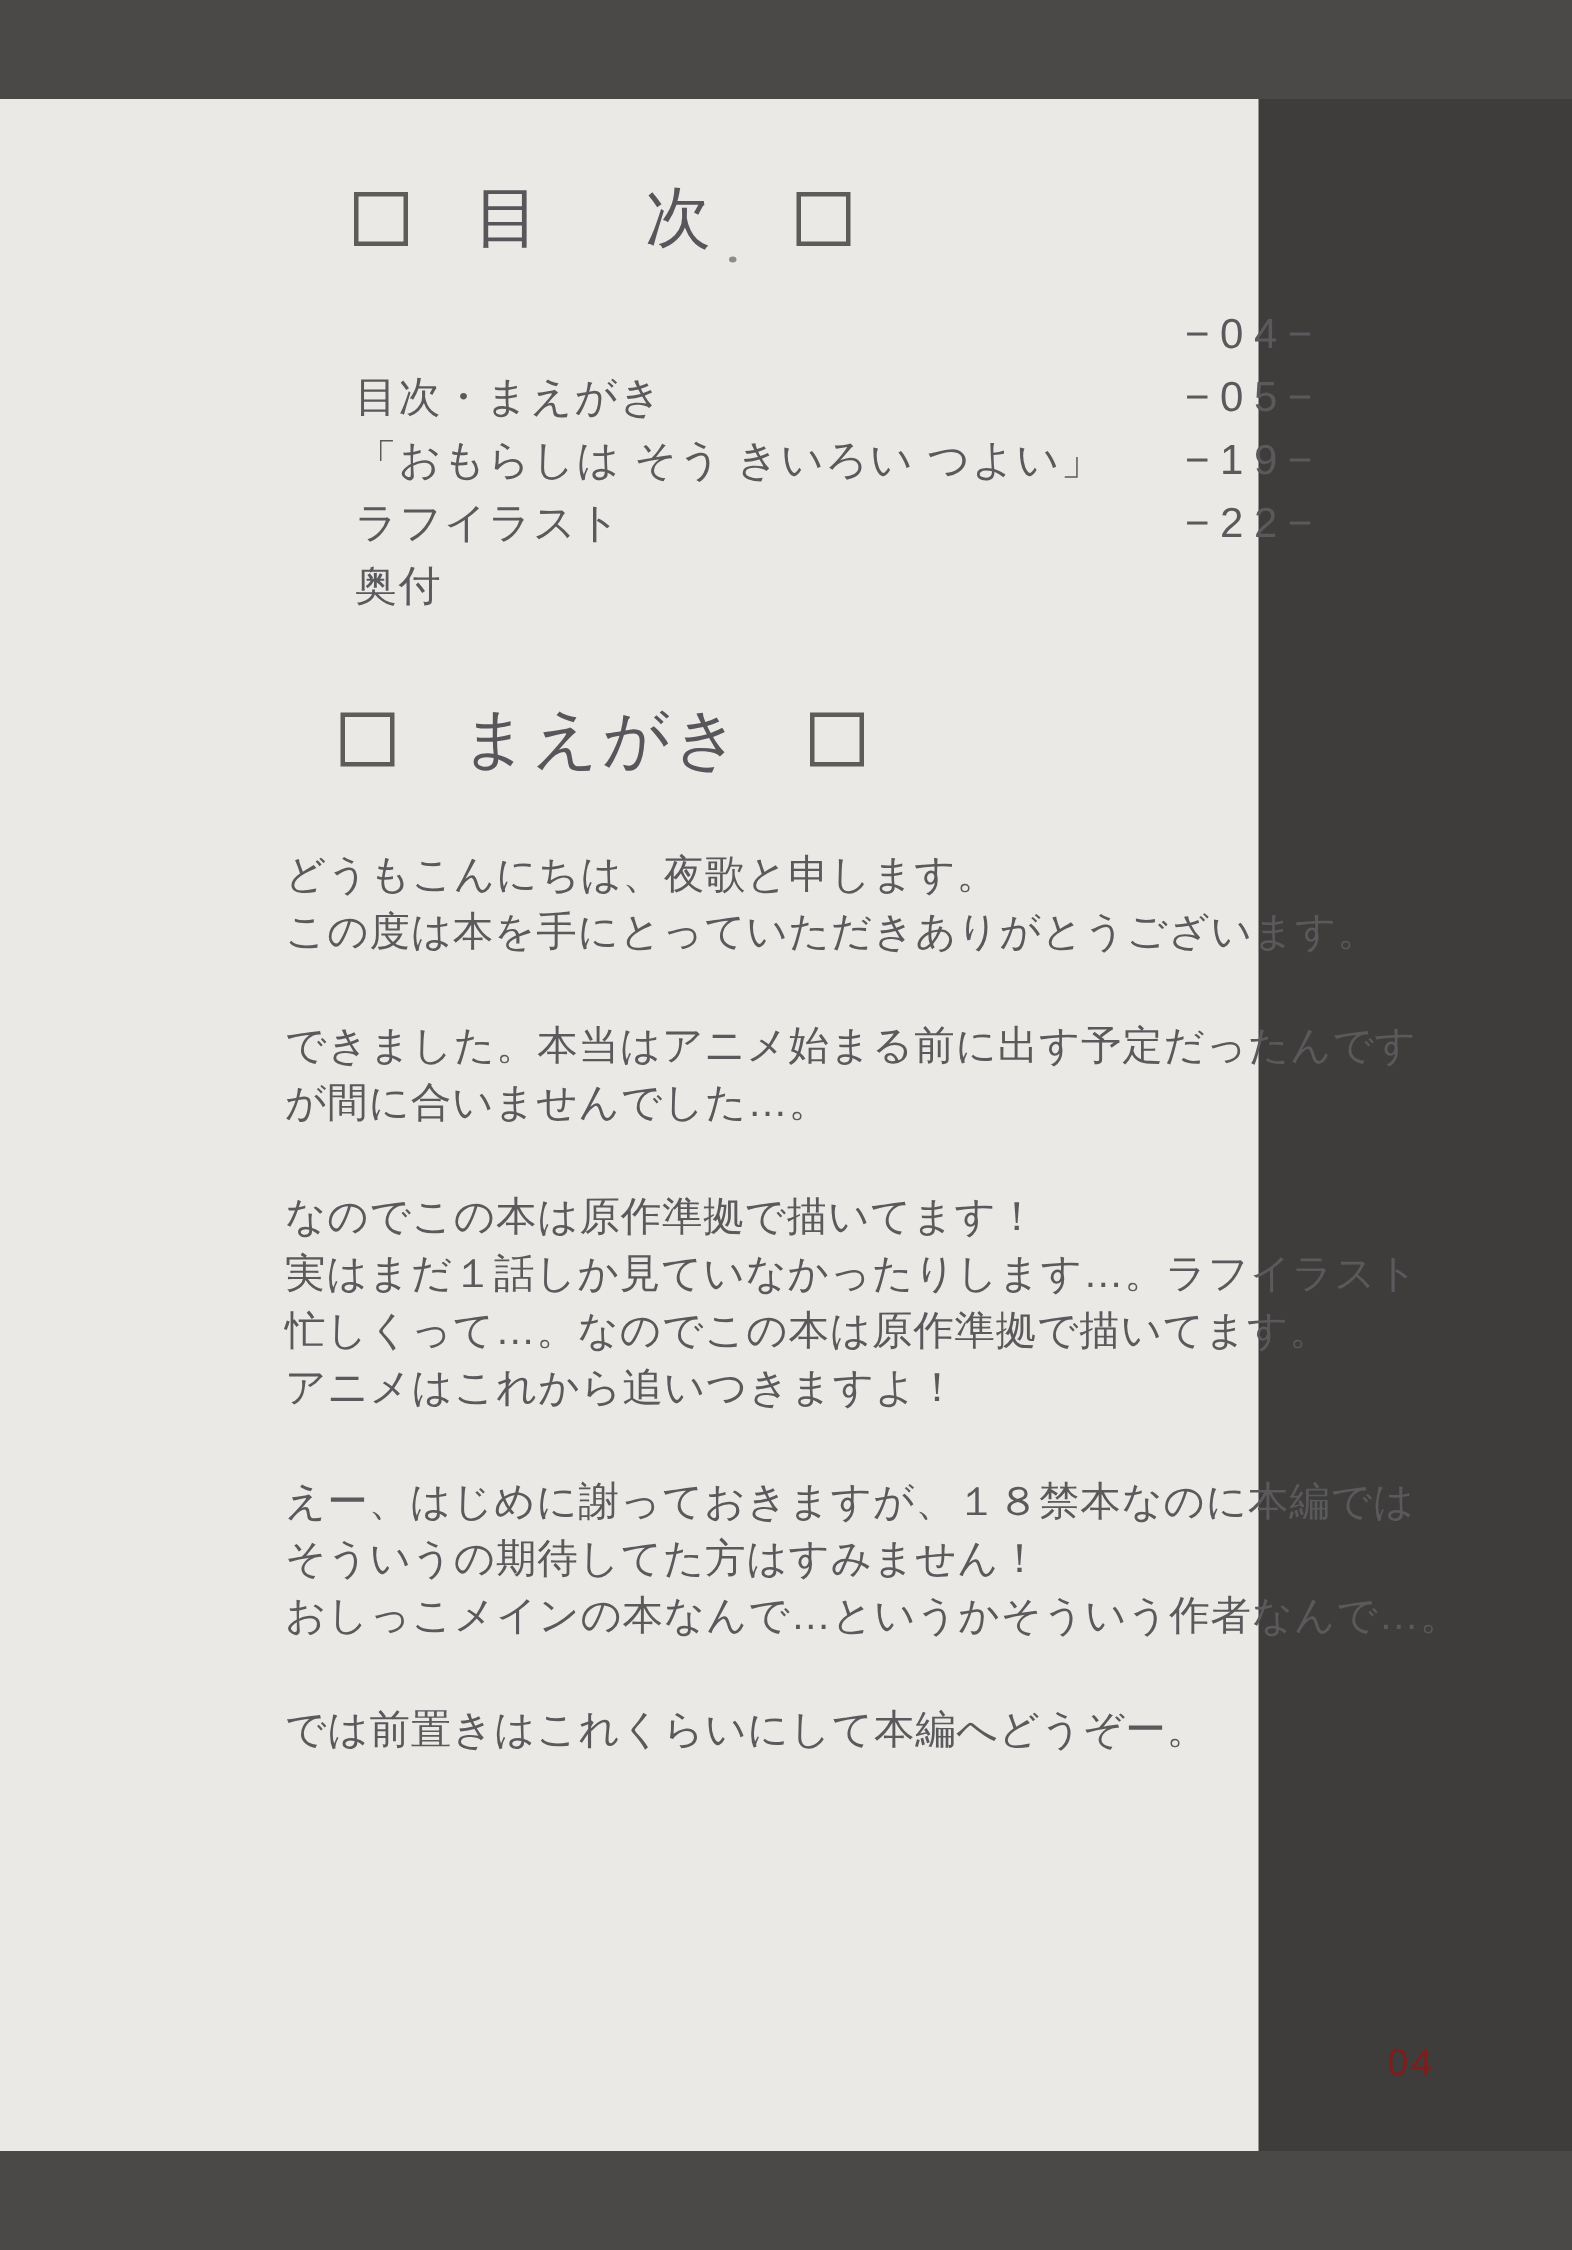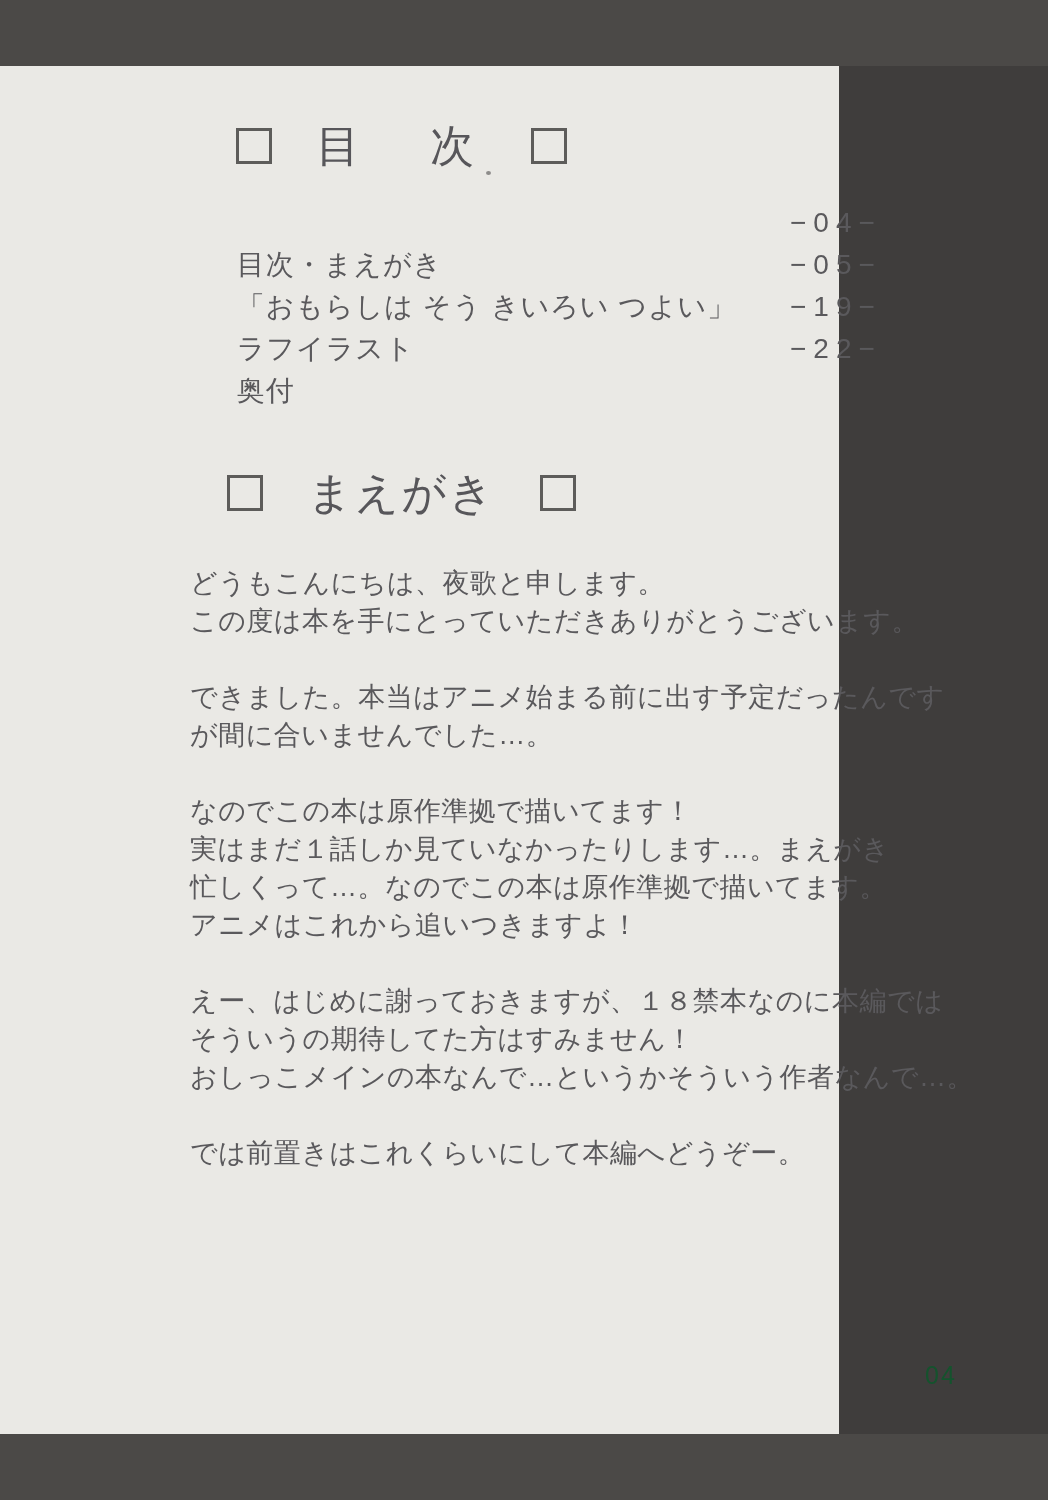--- a/index.html
+++ b/index.html
@@ -68,21 +68,21 @@
   .foreword-body p { margin-bottom: 38px; }
   .ln {
     display: block;
     line-height: 38px;
     letter-spacing: 0.5px;
     white-space: pre;
   }
   
   .folio {
     position: absolute; top: 1295px; left: 925px;
-    font-size: 25px; letter-spacing: 2px; color: #14532d;
+    font-size: 25px; letter-spacing: 2px; color: #7f1d1d;
   }
   
   .speck {
     position: absolute; top: 105px; left: 486px;
     width: 5px; height: 4px; background: #8d8c8a; border-radius: 50%;
   }
 </style>
 </head>
 <body>
 
@@ -127,21 +127,21 @@
     <p>
       <span class="ln">どうもこんにちは、夜歌と申します。</span>
       <span class="ln">この度は本を手にとっていただきありがとうございます。</span>
     </p>
     <p>
       <span class="ln">できました。本当はアニメ始まる前に出す予定だったんです</span>
       <span class="ln">が間に合いませんでした…。</span>
     </p>
     <p>
       <span class="ln">なのでこの本は原作準拠で描いてます！</span>
-      <span class="ln">実はまだ１話しか見ていなかったりします…。まえがき</span>
+      <span class="ln">実はまだ１話しか見ていなかったりします…。ラフイラスト</span>
       <span class="ln">忙しくって…。なのでこの本は原作準拠で描いてます。</span>
       <span class="ln">アニメはこれから追いつきますよ！</span>
     </p>
     <p>
       <span class="ln">えー、はじめに謝っておきますが、１８禁本なのに本編では</span>
       <span class="ln">そういうの期待してた方はすみません！</span>
       <span class="ln">おしっこメインの本なんで…というかそういう作者なんで…。</span>
     </p>
     <p>
       <span class="ln">では前置きはこれくらいにして本編へどうぞー。</span>

